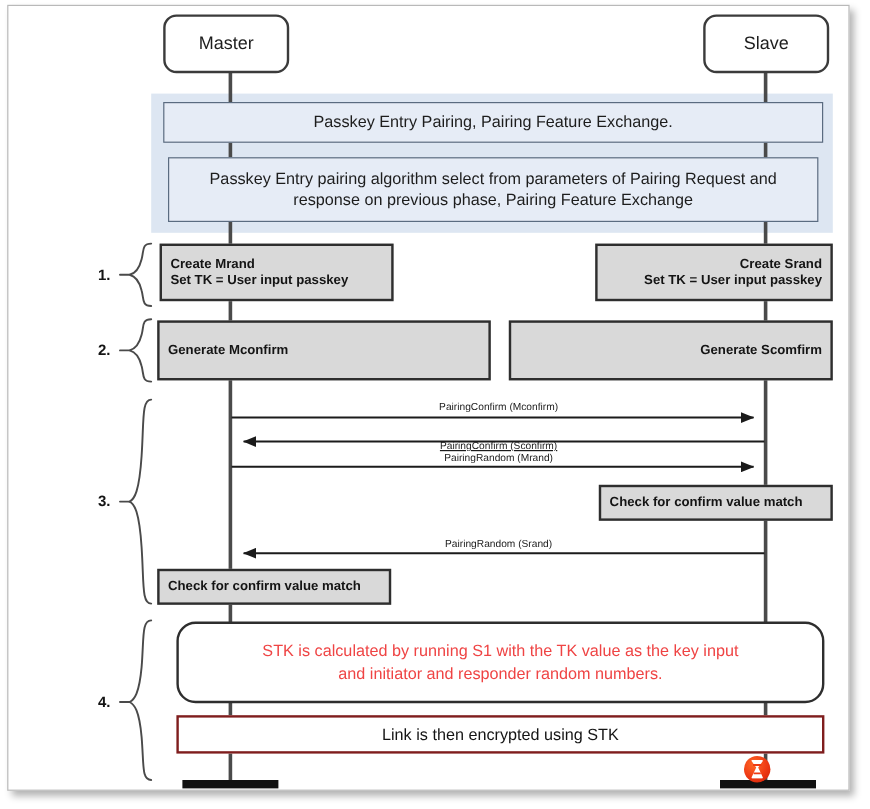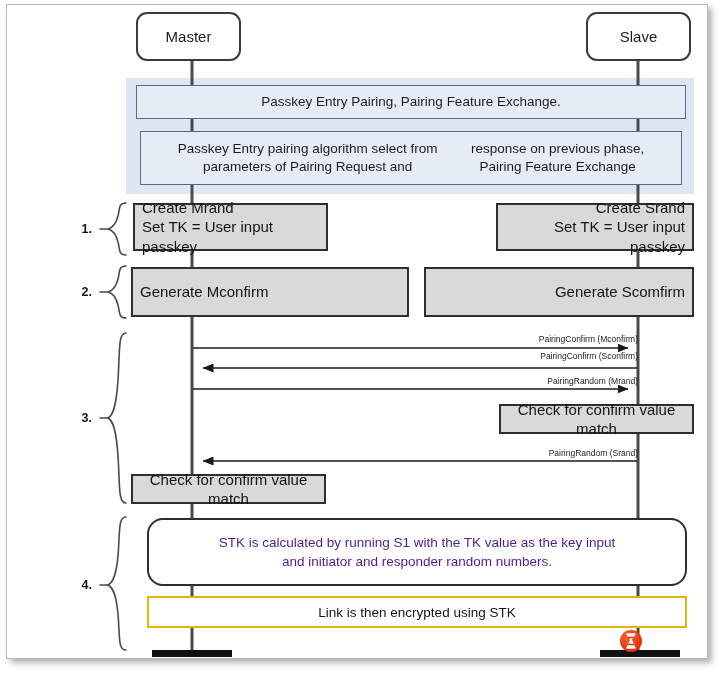--- a/index.html
+++ b/index.html
@@ -60,63 +60,64 @@
     font-size: 13.5px;
     color: #1d1d1d;
     line-height: 1.35;
     padding: 2px 20px;
   }
 
   
   .grey-box {
     border: 2px solid #2e2e2e;
     background: #d9d9d9;
-    font-size: 15px;
+    font-size: 11px;
     color: #141414;
     line-height: 1.3;
     padding: 3px 7px;
     display: flex;
     flex-direction: column;
     justify-content: center;
+    font-weight: bold;
   }
   .grey-box.left  { align-items: flex-start; text-align: left; }
   .grey-box.right { align-items: flex-end;  text-align: right; }
-  .grey-box.mid   { align-items: center;    justify-content: center; text-align: center; }
+  .grey-box.mid   { align-items: flex-start;    justify-content: center; text-align: center; }
 
   
   .note-round {
     border: 2px solid #2e2e2e;
     border-radius: 16px;
     background: #ffffff;
     display: flex;
     align-items: center;
     justify-content: center;
     text-align: center;
     font-size: 13.5px;
-    color: #4c1d95;
+    color: #ef4444;
     line-height: 1.42;
   }
   .note-rect {
-    border: 2px solid #eab308;
+    border: 2px solid #7f1d1d;
     background: #ffffff;
     display: flex;
     align-items: center;
     justify-content: center;
     text-align: center;
     font-size: 13.5px;
     color: #141414;
   }
 
   
   .msg-label {
     position: absolute;
     font-size: 8.5px;
     color: #1b1b1b;
     white-space: nowrap;
-    text-align: right;
+    text-align: center;
   }
 
   
   .step-num {
     font-size: 12.5px;
     font-weight: bold;
     color: #141414;
     text-align: right;
   }
 
@@ -190,21 +191,21 @@
   <div class="abs actor-box" style="left:136px; top:12px; width:105px; height:49px;">
     <span>Master</span>
   </div>
   <div class="abs actor-box" style="left:586px; top:12px; width:105px; height:49px;justify-content:center;">
     <span>Slave</span>
   </div>
 
   <div class="abs phase-box" style="left:136px; top:85px; width:550px; height:34px;">
     <span>Passkey Entry Pairing, Pairing Feature Exchange.</span>
   </div>
-  <div class="abs phase-box" style="left:140px; top:131px; width:542px; height:54px; flex-direction:row;text-align:center;">
+  <div class="abs phase-box" style="left:140px; top:131px; width:542px; height:54px; flex-direction:column;text-align:center;">
     <span>Passkey Entry pairing algorithm select from parameters of Pairing Request and</span>
     <span>response on previous phase, Pairing Feature Exchange</span>
   </div>
 
   <div class="abs step-num" style="left:60px; top:222px; width:32px;">1.</div>
   <div class="abs step-num" style="left:60px; top:285px; width:32px;">2.</div>
   <div class="abs step-num" style="left:60px; top:411px; width:32px;">3.</div>
   <div class="abs step-num" style="left:60px; top:578px; width:32px;">4.</div>
 
   <div class="abs grey-box left" style="left:133px; top:203px; width:195px; height:48px;">
@@ -217,21 +218,21 @@
   </div>
 
   <div class="abs grey-box left" style="left:131px; top:267px; width:278px; height:50px;">
     <span>Generate Mconfirm</span>
   </div>
   <div class="abs grey-box right" style="left:424px; top:267px; width:270px; height:50px;align-items:flex-end;">
     <span>Generate Scomfirm</span>
   </div>
 
   <div class="msg-label" style="left:193px; top:334px; width:445px;">PairingConfirm (Mconfirm)</div>
-  <div class="msg-label" style="left:193px; top:351px; width:445px;">PairingConfirm (Sconfirm)</div>
+  <div class="msg-label" style="left:193px; top:366px; width:445px;text-decoration:underline;">PairingConfirm (Sconfirm)</div>
   <div class="msg-label" style="left:193px; top:448px; width:445px;">PairingRandom (Srand)</div>
   <div class="msg-label" style="left:193px; top:376px; width:445px;">PairingRandom (Mrand)</div>
 
   <div class="abs grey-box mid" style="left:499px; top:404px; width:195px; height:30px;">
     <span>Check for confirm value match</span>
   </div>
   <div class="abs grey-box mid" style="left:131px; top:474px; width:195px; height:30px;">
     <span>Check for confirm value match</span>
   </div>
 

